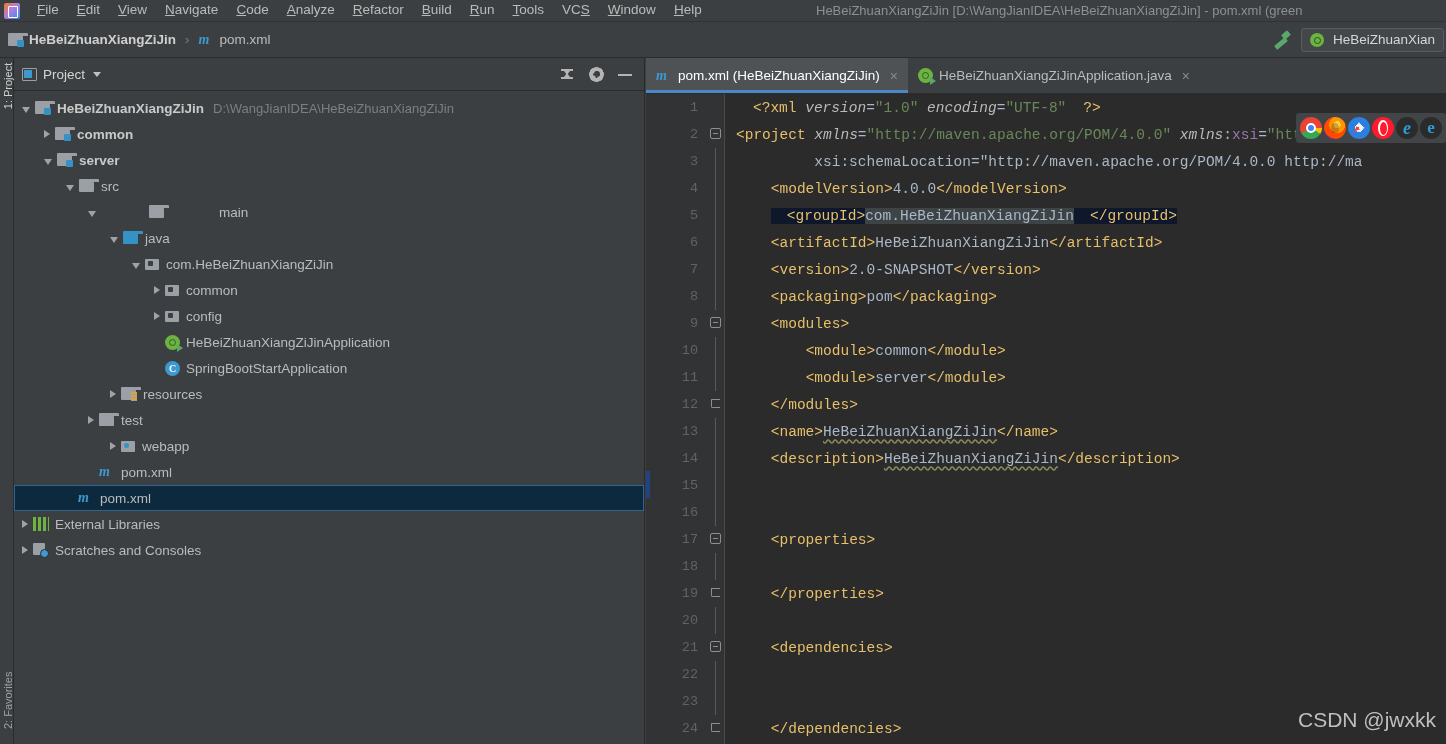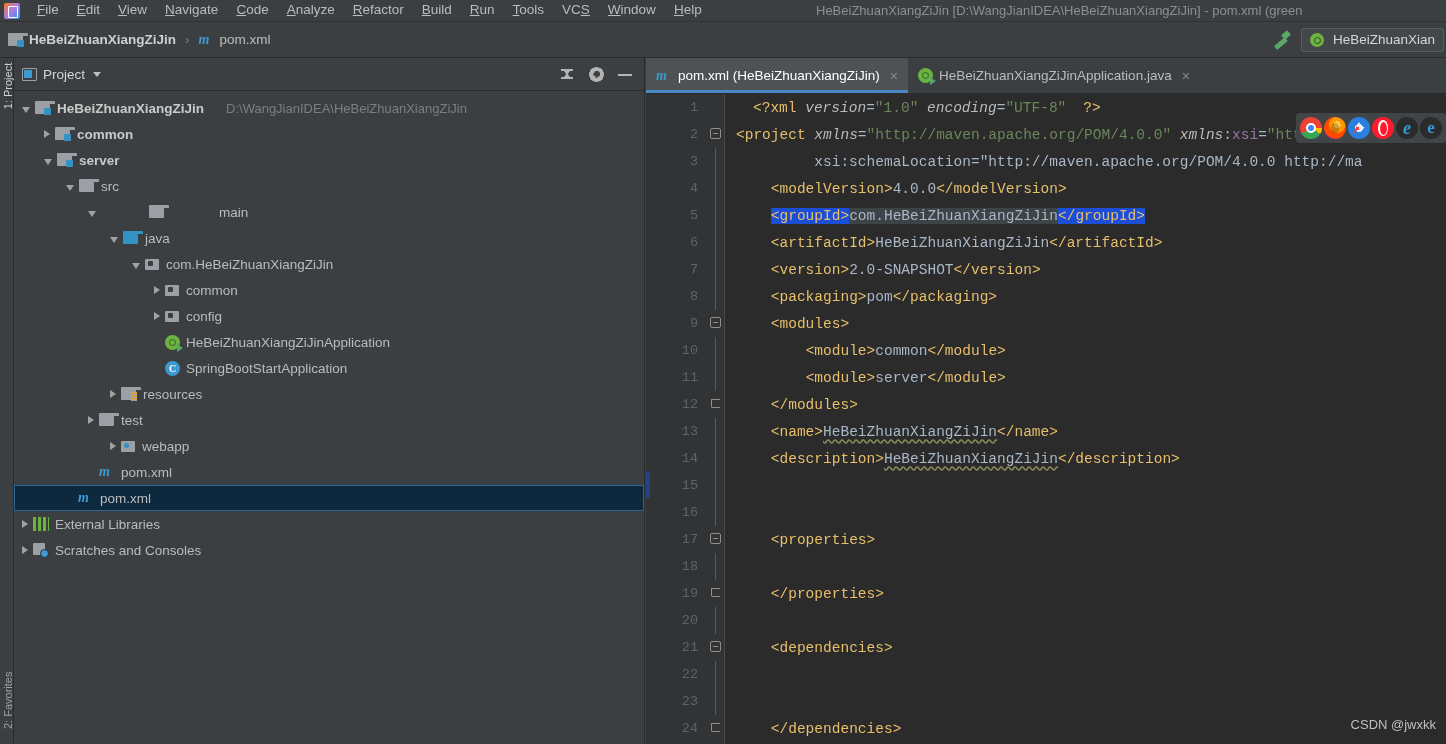--- a/index.html
+++ b/index.html
@@ -197,21 +197,21 @@
   }
   .tnode.selected { background:#0d293e; border:1px solid #2f6391; height:26px; }
   .twist {
     width:0;height:0; flex:0 0 auto; margin-right:5px;
   }
   .twist.collapsed { border-left:6px solid #a2a2a2; border-top:4.5px solid transparent; border-bottom:4.5px solid transparent; }
   .twist.expanded { border-top:6px solid #a2a2a2; border-left:4.5px solid transparent; border-right:4.5px solid transparent; margin-top:3px; }
   .twist.none { width:6px; }
   .tlabel { margin-left:6px; }
   .tlabel.bold { font-weight:bold; color:#c9c9c9; }
-  .tpath { margin-left:22px; color:#7b7f82; font-size:13px; }
+  .tpath { margin-left:9px; color:#7b7f82; font-size:13px; }
 
   
   .editor-area {
     position:absolute; top:58px; left:646px; width:800px; height:686px;
     background:#2b2b2b;
   }
   .tabs {
     height:36px; background:#3c3f41; display:flex; align-items:stretch;
     border-bottom:1px solid #2b2b2b;
   }
@@ -259,21 +259,21 @@
   .ctext {
     font-family:"Liberation Mono", monospace; font-size:14.5px;
     white-space:pre; padding-left:12px; letter-spacing:0;
   }
   .tag      { color:#e8bf6a; }
   .aname    { color:#bababa;font-style:italic; }
   .avalue   { color:#6a8759; }
   .txt      { color:#a9b7c6; }
   .ns       { color:#9876aa; }
   .pi       { color:#e8bf6a;margin-left:17px; }
-  .hl-brace { background:#1d4ed8; }
+  .hl-brace { background:#0f172a;padding-left:16px; }
   .hl-sel   { background:#3e4446; }
   .squig {
     text-decoration: underline;
     text-decoration-style: wavy;
     text-decoration-color: #8a8a5a;
     text-underline-offset: 3px;
   }
 
   
   .browser-pop {
@@ -302,21 +302,21 @@
      border-radius:50%; background:#ffffff; }
   .bic-opera::before { content:""; position:absolute; left:7.5px; top:4.5px; width:7px;height:13px;
      border-radius:50%; background:#ff1b2d; z-index:2;}
   .bic-edge { background:#2b2b2b; color:#2f9bd8; font-size:18px; font-weight:bold;
      font-family:"Liberation Serif",serif; display:flex;align-items:center;justify-content:center;
      font-style:italic;}
   .bic-ie { background:#2b2b2b; color:#2f9bd8; font-size:17px; font-weight:bold;
      font-family:"Liberation Serif",serif; display:flex;align-items:center;justify-content:center;}
 
   .watermark {
-    position:absolute; right:10px; bottom:12px; font-size:13px; color:#bfbfbf;
+    position:absolute; right:10px; bottom:12px; font-size:21px; color:#bfbfbf;
     z-index:40;
   }
 </style>
 </head>
 <body>
 
 <div id="app">
 
   <div class="menubar">
     <div class="app-logo"></div>

